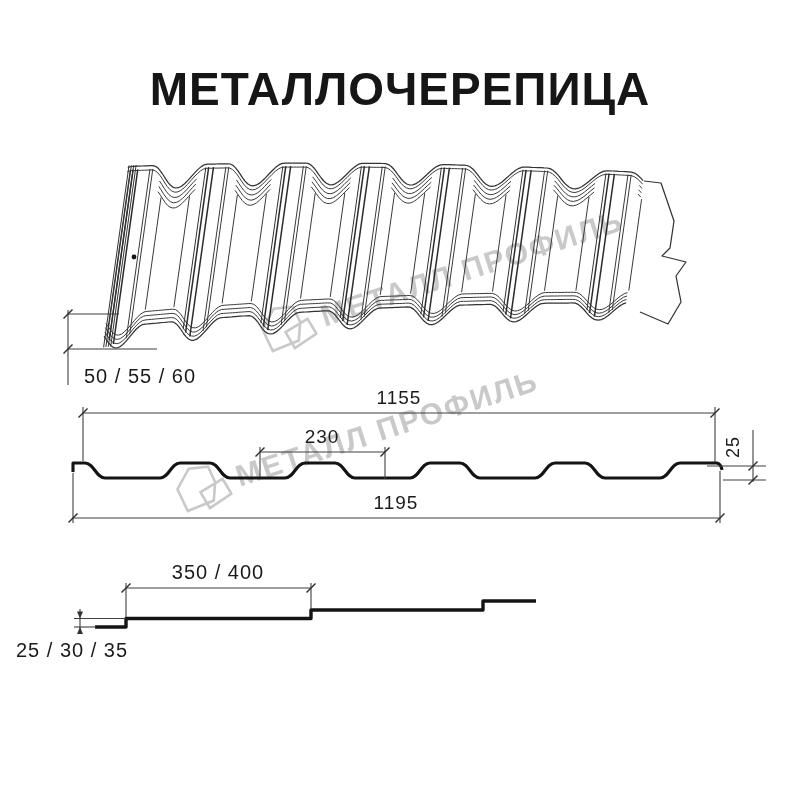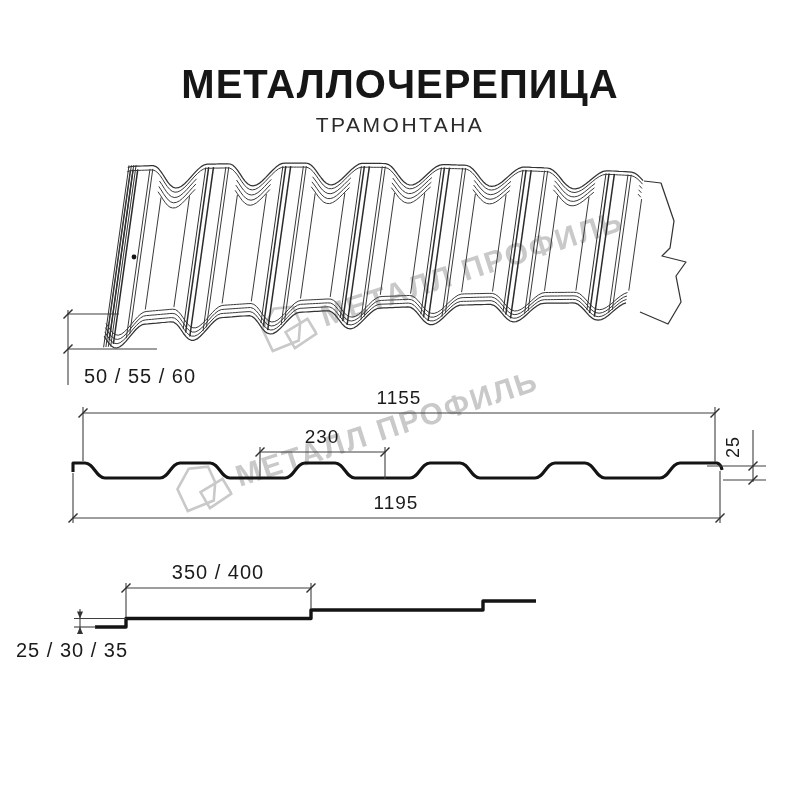--- a/index.html
+++ b/index.html
@@ -1,38 +1,37 @@
 <!DOCTYPE html>
 <html><head>
 <meta charset="utf-8">
 <style>
   html,body{margin:0;padding:0;background:#fff;}
   .page{position:relative;width:800px;height:800px;background:#ffffff;overflow:hidden;
         font-family:"Liberation Sans", sans-serif;}
   .title{position:absolute;left:0;top:62px;width:800px;text-align:center;
-         font-size:40px;font-weight:bold;letter-spacing:1px;color:#161616;}
+         font-size:46px;font-weight:bold;letter-spacing:1px;color:#161616;}
   .subtitle{position:absolute;left:0;top:113px;width:800px;text-align:center;
          font-size:21px;font-weight:400;letter-spacing:2.5px;color:#2b2b2b;}
   .wm{position:absolute;display:flex;align-items:center;gap:9px;
       transform:rotate(-18deg);transform-origin:left center;
       color:#c9c9c9;font-weight:bold;font-size:30px;letter-spacing:2px;white-space:nowrap;}
   .wm svg{flex:0 0 auto;}
   svg#art{position:absolute;left:0;top:0;}
   svg#art text{fill:#1b1b1b;font-family:"Liberation Sans",sans-serif;letter-spacing:1px;}
   .thin{stroke:#3f3f3f;stroke-width:1.1;fill:none;}
   .tick{stroke:#2f2f2f;stroke-width:1.4;fill:none;}
   .thick{stroke:#141414;stroke-width:3.1;fill:none;stroke-linejoin:round;}
 </style>
 </head>
 <body>
 
 <div class="page">
 
   <div class="title">МЕТАЛЛОЧЕРЕПИЦА</div>
-  <div class="subtitle">ТРАМОНТАНА</div>
 
   <div class="wm" style="left:258px;top:312px;">
     <svg width="58" height="52" viewBox="0 0 58 52">
       <path d="M7,19 L24,3 L43,7 L45,24 L38,41 L10,43 Z" fill="none" stroke="#c9c9c9" stroke-width="2.6"></path>
       <path d="M28,29 L53,23 L57,40 L32,47 Z" fill="none" stroke="#c9c9c9" stroke-width="2.6"></path>
     </svg>
     <span>МЕТАЛЛ ПРОФИЛЬ</span>
   </div>
 
   <div class="wm" style="left:173px;top:472px;">

